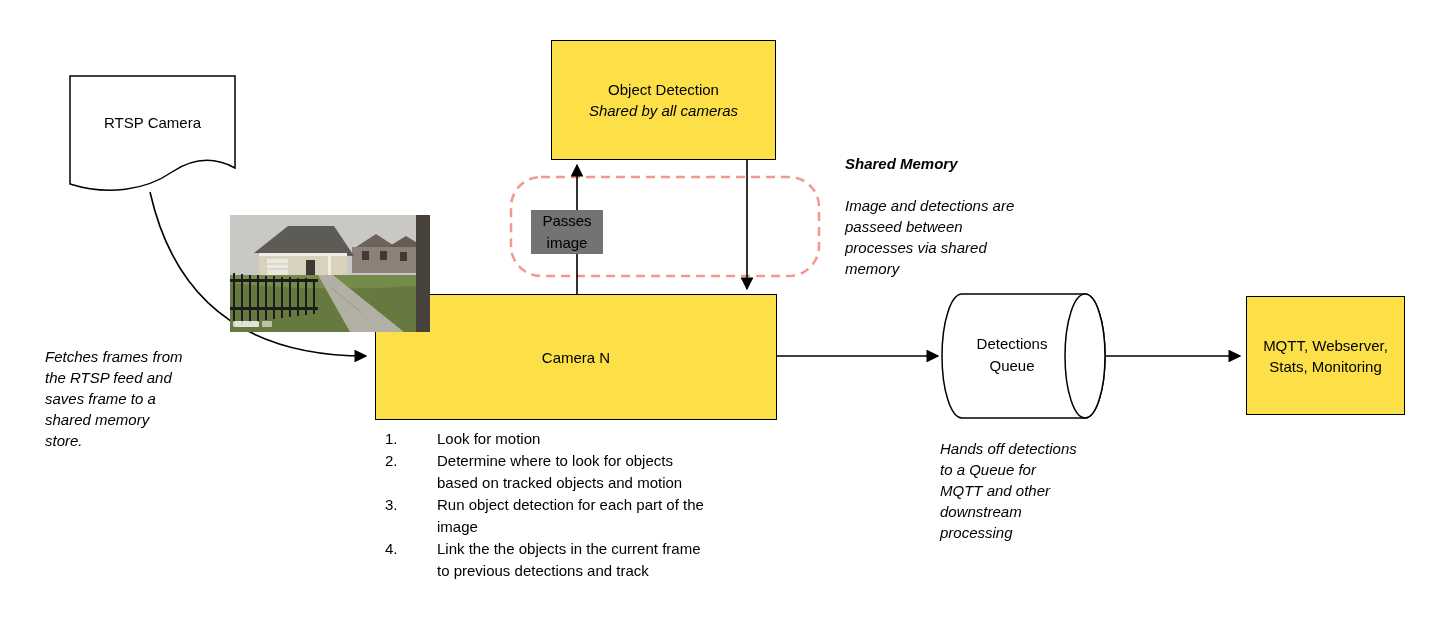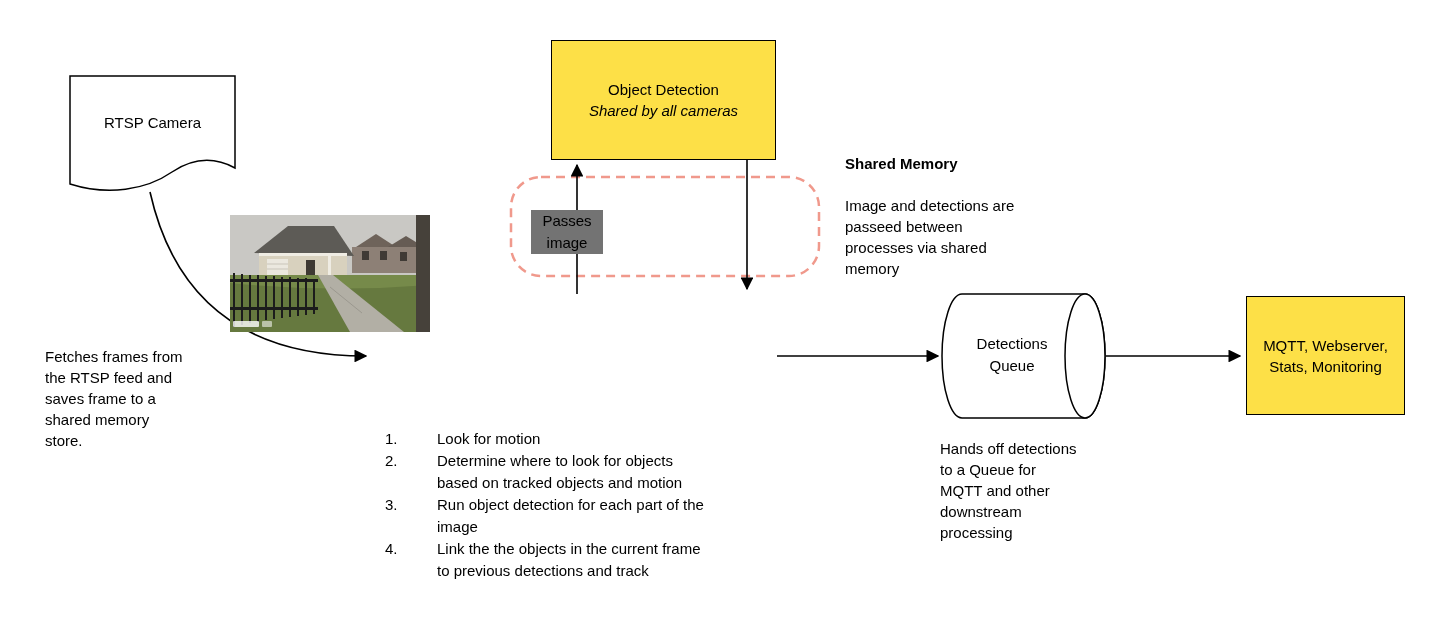--- a/index.html
+++ b/index.html
@@ -15,21 +15,21 @@
   .italic { font-style:italic; }
 
   .shape-label { position:absolute; line-height:21px; }
   .rtsp-label { left:70px; top:112px; width:165px; text-align:center; }
   .queue-label { left:952px; top:333px; width:120px; text-align:center; white-space:pre-line; line-height:22px; }
 
   .edge-label { position:absolute; background:#737373; padding:0 2px; text-align:center; white-space:pre-line; line-height:22px; }
   .edge-label-passes { left:531px; top:210px; width:72px; }
   .edge-label-retrieves { left:704px; top:202px; width:86px; }
 
-  .note { position:absolute; line-height:21px; white-space:pre-line; }
+  .note { position:absolute; line-height:21px; white-space:pre-line;font-style:italic; }
   .note-fetch { left:45px; top:346px; width:185px; }
   .note-sharedmem { left:845px; top:132px; width:220px; }
   .note-sharedmem .note-title { font-weight:bold; }
   .note-handoff { left:940px; top:438px; width:190px; }
 
   .steps { position:absolute; left:385px; top:428px; width:420px; counter-reset:s; list-style:none; }
   .step { counter-increment:s; position:relative; padding-left:52px; line-height:22px; white-space:pre-line; }
   .step::before { content:counter(s) "."; position:absolute; left:0; top:0; }
 
   .photo { position:absolute; left:230px; top:215px; width:200px; height:117px; }
@@ -63,20 +63,23 @@
 
   <div class="shape-label rtsp-label">RTSP Camera</div>
 
   <div class="node node-object-detection">
     <div>
       <div>Object Detection</div>
       <div class="italic">Shared by all cameras</div>
     </div>
   </div>
 
+  <div class="node node-camera-n">
+    <div>Camera N</div>
+  </div>
 
   <div class="node node-sinks">
     <div style="white-space:pre-line;">MQTT, Webserver,
 Stats, Monitoring</div>
   </div>
 
   <div class="shape-label queue-label">Detections
 Queue</div>
 
   <div class="edge-label edge-label-passes">Passes

